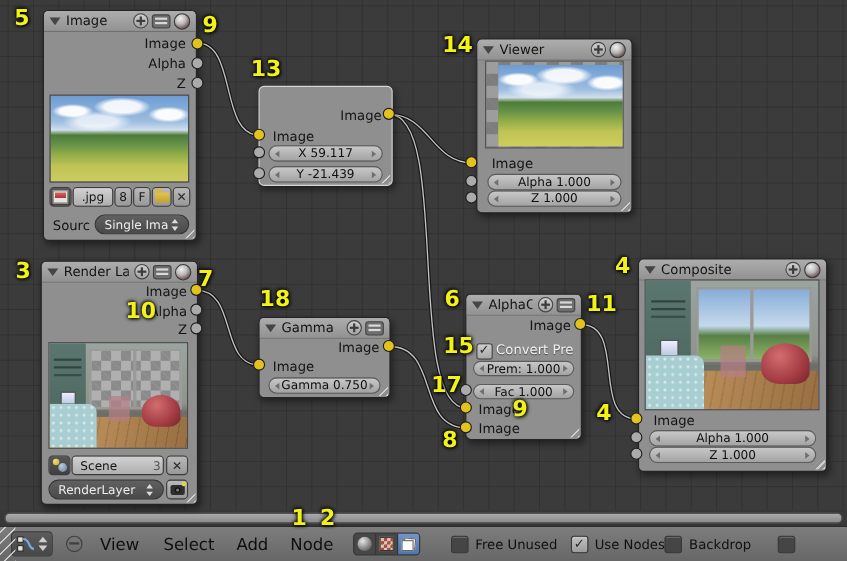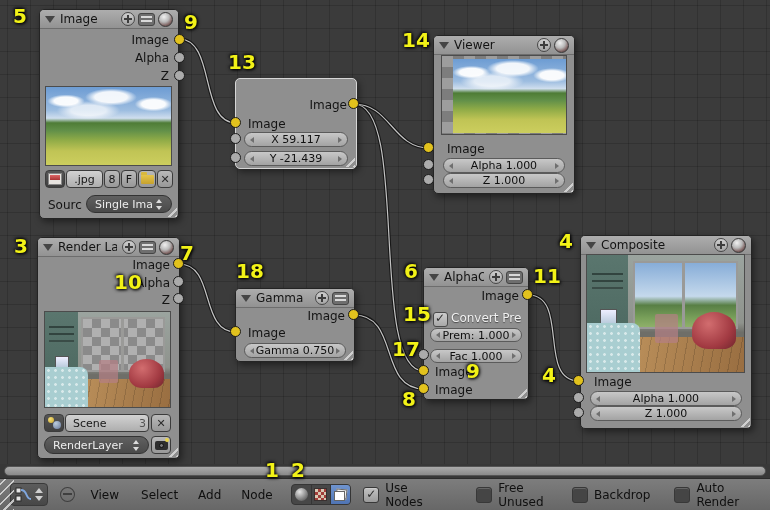--- a/index.html
+++ b/index.html
@@ -131,21 +131,21 @@
   #hthumb{position:absolute;left:4px;right:4px;top:2px;height:10px;border-radius:5px;
           background:linear-gradient(#ababab,#8a8a8a);border:1px solid #545454;box-sizing:border-box;}
   
   #footer{position:absolute;left:0;top:478px;width:770px;height:32px;
           background:linear-gradient(#7d7d7d,#676767);border-top:1px solid #2c2c2c;
           display:flex;align-items:center;box-sizing:border-box;z-index:5;}
   .corner-grip{position:absolute;left:0;top:0;width:14px;height:32px;
        background:repeating-linear-gradient(135deg,transparent 0 3px,rgba(235,235,235,.75) 3px 4.5px,transparent 4.5px 7px);}
   .edtype{margin-left:10px;width:36px;height:21px;border-radius:4px;border:1px solid #3a3a3a;
           background:linear-gradient(#5c5c5c,#474747);display:flex;align-items:center;justify-content:center;gap:2px;}
-  .menu{font-size:12px;color:#0f0f0f;padding:0 4px;cursor:default;}
+  .menu{font-size:15px;color:#0f0f0f;padding:0 4px;cursor:default;}
   .pin{width:13px;height:13px;border-radius:50%;border:1.5px solid #3f3f3f;position:relative;margin-left:12px;}
   .pin::after{content:"";position:absolute;left:2px;right:2px;top:4.5px;height:2px;background:#3f3f3f;}
   .tgroup{display:flex;margin-left:14px;background:#474747;border:1px solid #353535;border-radius:4px;overflow:hidden;}
   .tbtn{width:19px;height:19px;display:flex;align-items:center;justify-content:center;border-right:1px solid #353535;}
   .tbtn:last-child{border-right:none;}
   .tbtn.sel{background:linear-gradient(#6f94cf,#4f74b4);}
   .tico-sphere{width:13px;height:13px;border-radius:50%;
        background:radial-gradient(circle at 36% 30%,#e6e6e6,#9a9a9a 45%,#4e4e4e 90%);}
   .tico-checker{width:13px;height:13px;background-color:#d8c8b2;
        background-image:linear-gradient(45deg,#a23e3a 25%,transparent 25%,transparent 75%,#a23e3a 75%),
@@ -425,35 +425,34 @@
     <span class="tbtn">
         <span class="tico-sphere"></span>
       </span>
     <span class="tbtn">
         <span class="tico-checker"></span>
       </span>
     <span class="tbtn sel">
         <span class="tico-image"></span>
       </span>
   </div>
+  <label class="fitem" style="margin-left:28px">
+    <span class="fcheck"></span>
+    <span>Free Unused</span>
+  </label>
   <label class="fitem" style="margin-left:12px">
     <span class="fcheck checked"></span>
     <span>Use Nodes</span>
-  </label>
-  <label class="fitem" style="margin-left:28px">
-    <span class="fcheck"></span>
-    <span>Free Unused</span>
   </label>
   <label class="fitem" style="">
     <span class="fcheck"></span>
     <span>Backdrop</span>
   </label>
   <label class="fitem" style="margin-left:24px">
     <span class="fcheck"></span>
-    <span>Auto Render</span>
   </label>
 </div>
 
 <div id="annotations">
     <span class="ann" style="left: 265px; top: 460px;">1</span>
     <span class="ann" style="left: 291px; top: 460px;">2</span>
     <span class="ann" style="left: 14px; top: 236px;">3</span>
     <span class="ann" style="left: 559px; top: 231px;">4</span>
     <span class="ann" style="left: 13px; top: 6px;">5</span>
     <span class="ann" style="left: 404px; top: 261px;">6</span>

